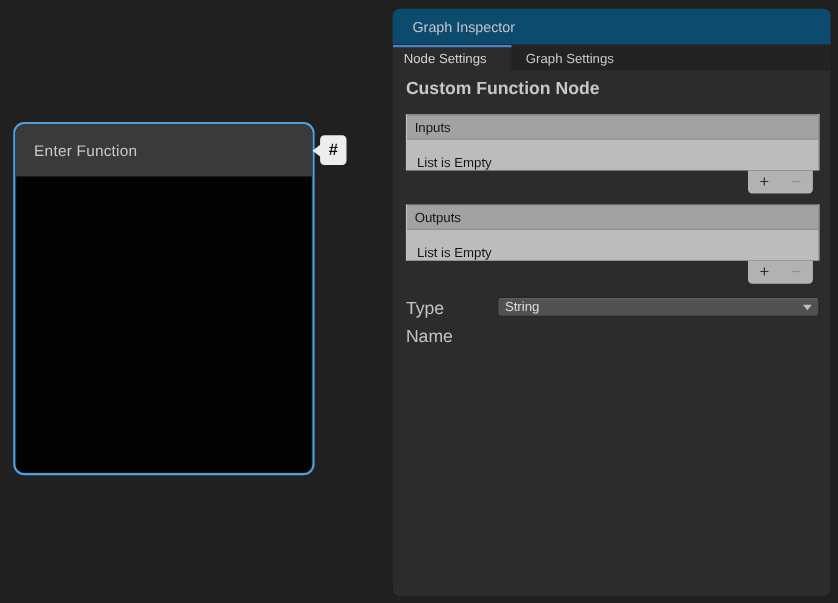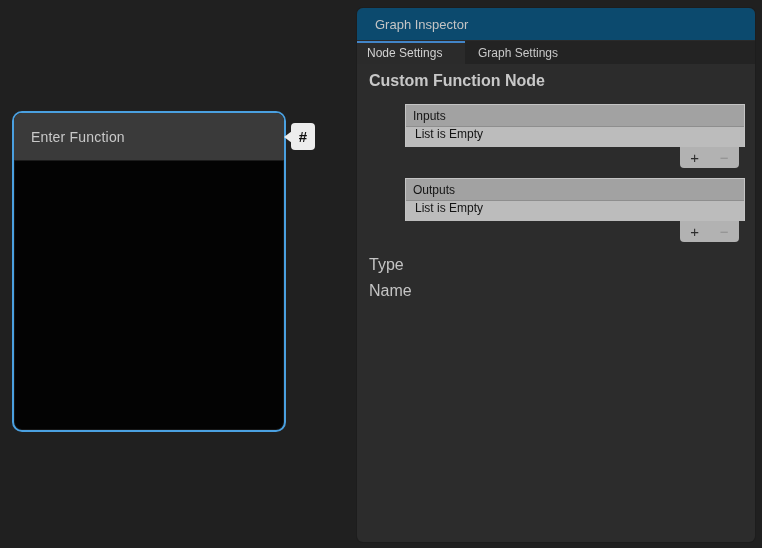--- a/index.html
+++ b/index.html
@@ -54,27 +54,27 @@
     box-shadow:inset 0 2px 0 #4285c8;
   }
   .tab.inactive{width:110px;padding-left:13px;color:#c9c9c9;}
 
   .content{padding:0 10px 0 12px;}
   .section-title{margin-top:8px;height:14px;font-size:16px;font-weight:bold;color:#c8c8c8;}
 
   
   .list{margin-top:18px;}
   .list.second{margin-top:10px;}
-  .list-box{border:1px solid #c4c4c4;border-bottom:none;margin-left:36px;}
+  .list-box{border:1px solid #c4c4c4;border-bottom:none;}
   .list-header{
     height:21px;background:#a2a2a2;display:flex;align-items:center;
     padding-left:7px;font-size:12px;color:#141414;border-bottom:1px solid #8e8e8e;
   }
   .list-row{
-    height:20px;background:#bcbcbc;display:flex;align-items:flex-start;
+    height:28px;background:#bcbcbc;display:flex;align-items:flex-end;
     padding-left:9px;font-size:12px;color:#141414;
   }
   .list-footer{height:21px;display:flex;justify-content:flex-end;}
   .footer-box{
     width:59px;height:21px;margin-right:6px;background:#b2b2b2;
     border-radius:0 0 4px 4px;display:flex;align-items:center;justify-content:space-around;
   }
   .btn-add,.btn-remove{
     width:22px;height:18px;display:flex;align-items:center;justify-content:center;
     font-size:15px;line-height:1;cursor:default;
@@ -179,20 +179,26 @@
           <span class="btn-add">+</span>
           <span class="btn-remove">−</span>
         </div>
       </div>
     </div>
 
     <div class="fields">
 
       <div class="frow">
         <div class="flabel">Type</div>
+        <div class="fcontrol">
+          <div class="dropdown">
+            <span>String</span>
+            <span class="arrow"></span>
+          </div>
+        </div>
       </div>
 
       <div class="frow">
         <div class="flabel">Name</div>
       </div>
 
 
     </div>
   </div>
 </div>

